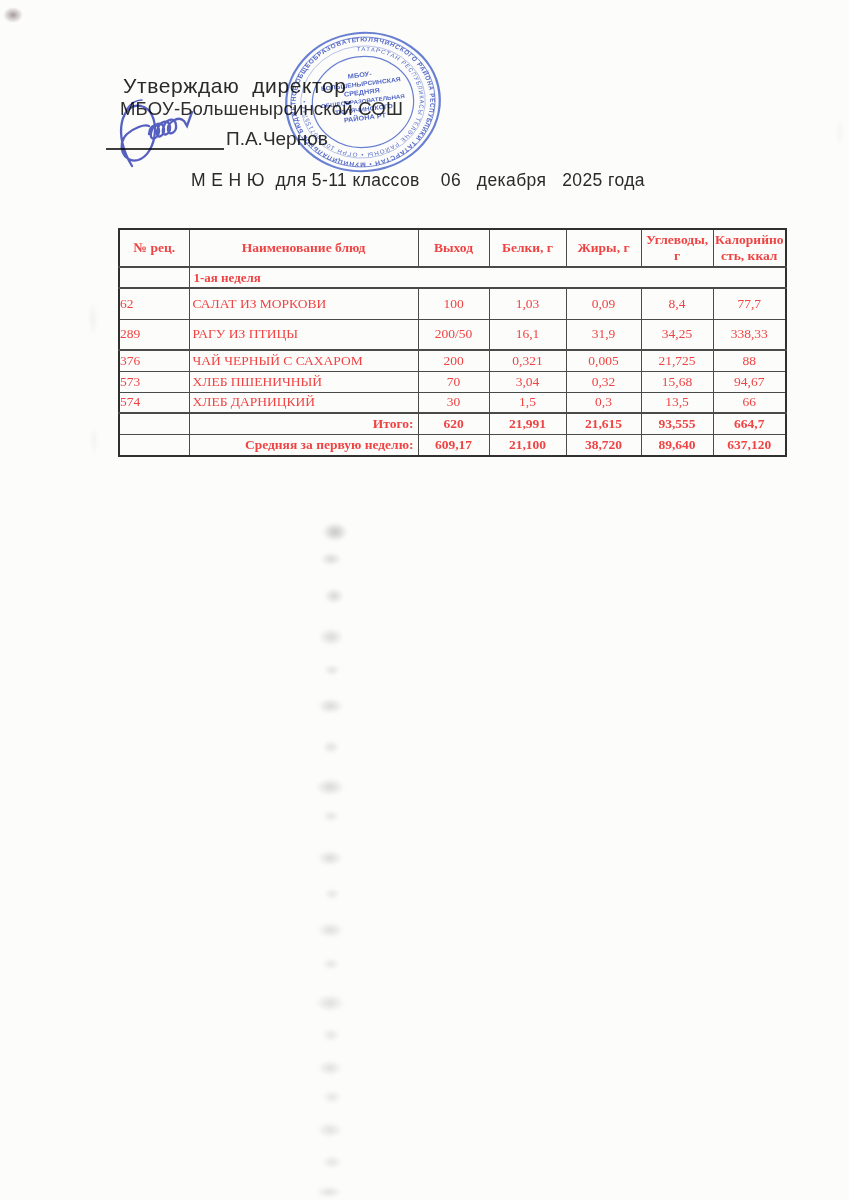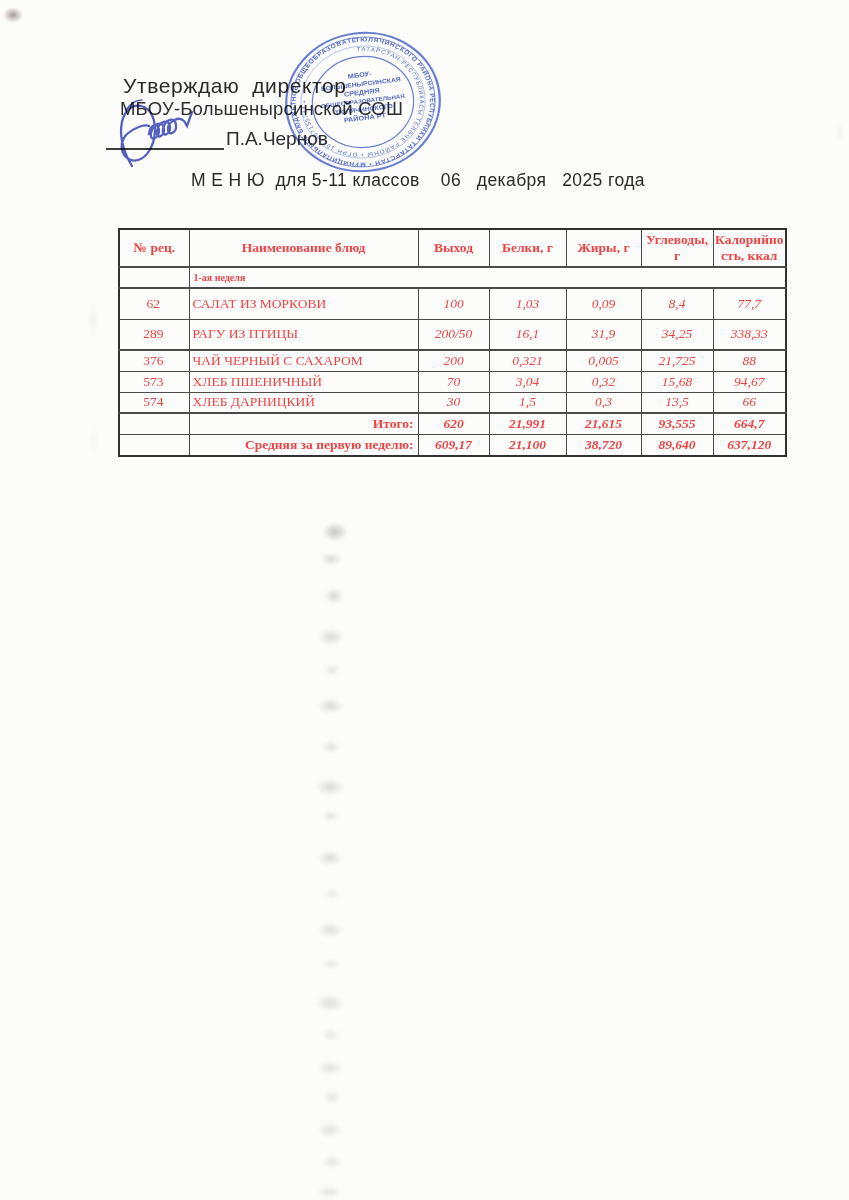--- a/index.html
+++ b/index.html
@@ -62,28 +62,28 @@
     padding:0;
     overflow:hidden;
   }
   .menu-table thead th{
     font-weight:bold;text-align:center;vertical-align:middle;
     line-height:1.15;height:36px;font-size:13.5px;
     border-bottom-width:2px;
   }
   tr.section-row{height:21px;}
   tr.section-row td.sec-label{
-    font-weight:bold;text-align:left;padding-left:4px;font-size:10px;
+    font-weight:bold;text-align:left;padding-left:4px;font-size:13px;
   }
   tr[data-name="day-row"] td{border-bottom-width:2px;}
   tr.data-row{height:21px;}
   tr.data-row.tall{height:31px;}
-  td.rec{text-align:center;padding-right:2px;}
+  td.rec{text-align:left;padding-right:2px;}
   td.name{text-align:left;padding-left:3px;}
-  td.val{text-align:center;font-style:italic;}
+  td.val{text-align:center;}
   tr.b2t td{border-top-width:2px;}
   tr.bold-row{font-weight:bold;height:21px;}
   tr.bold-row td.label-r{text-align:right;padding-right:4px;}
   tr.bold-row td.val{text-align:center;}
   tr[data-name="average-row"]{height:22px;}
   
   .smudge{
     position:absolute;border-radius:50%;
     filter:blur(1.6px);
     pointer-events:none;

